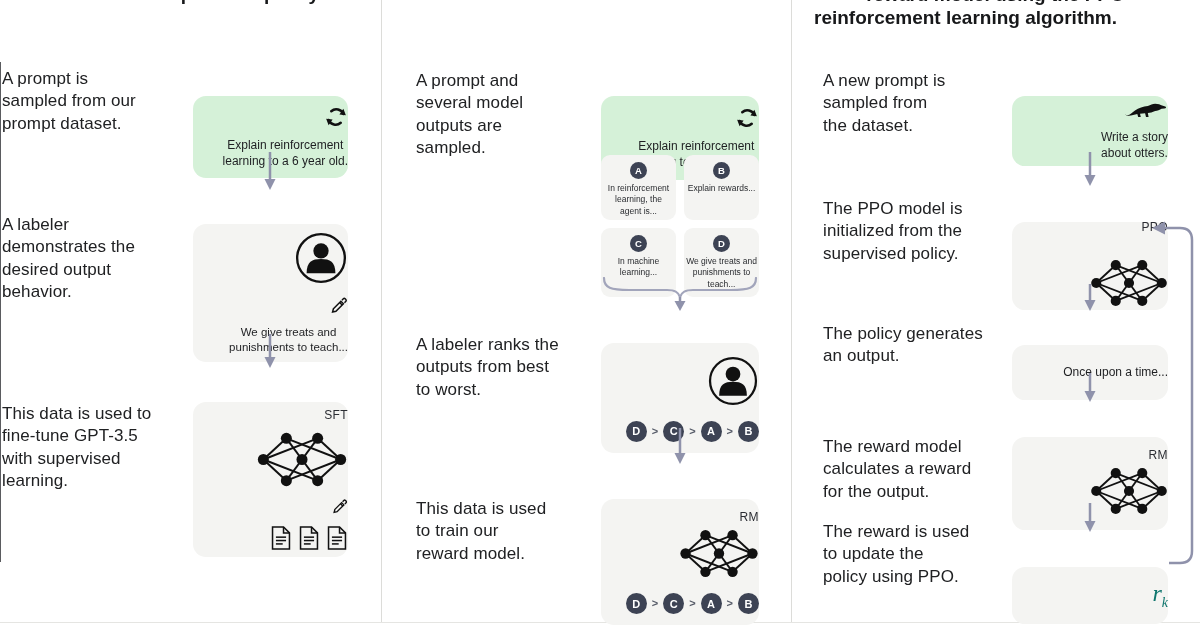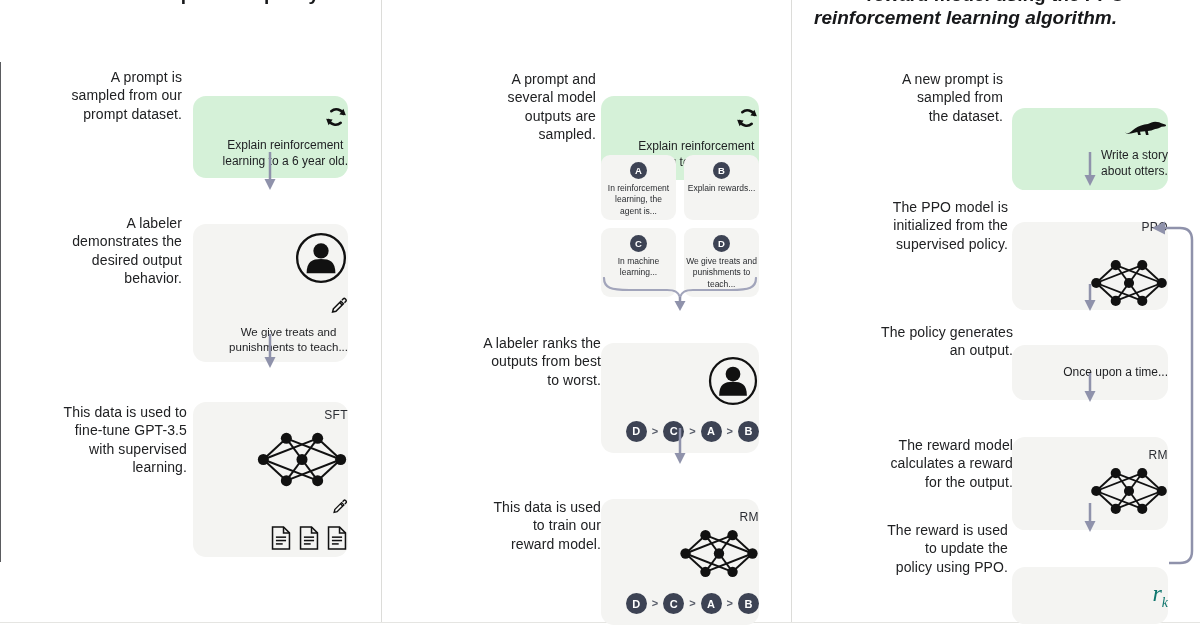--- a/index.html
+++ b/index.html
@@ -5,22 +5,22 @@
   html,body { margin:0; padding:0; background:#ffffff; }
   .canvas {
     position:relative; width:1200px; height:630px; overflow:hidden;
     background:#ffffff; font-family:"Liberation Sans", sans-serif; color:#202123;
   }
   .vdivider { position:absolute; top:0; width:1px; height:623px; background:#dcdcd9; }
   .hborder  { position:absolute; left:0; top:622px; width:1200px; height:1px; background:#e5e5e2; }
   .leftcrop { position:absolute; left:0; top:62px; width:1px; height:500px; background:#5a5b5f; }
 
   .caption {
-    position:absolute; font-size:14px; line-height:1.32; color:#202123;
-    white-space:pre-line; letter-spacing:0.1px;text-align:right;
+    position:absolute; font-size:17px; line-height:1.32; color:#202123;
+    white-space:pre-line; letter-spacing:0.1px;
   }
   .steptitle {
     position:absolute; font-size:19px; font-weight:bold; color:#17181a;
     text-align:center; white-space:nowrap;
   }
   .card {
     position:absolute; background:#f4f4f2; border-radius:13px;
     display:flex; flex-direction:column; align-items:flex-end; justify-content:center;
     text-align:center;
     margin-top:32px;
@@ -295,38 +295,38 @@
       <span class="ranksep">&gt;</span>
       <span class="badge rank">C</span>
       <span class="ranksep">&gt;</span>
       <span class="badge rank">A</span>
       <span class="ranksep">&gt;</span>
       <span class="badge rank">B</span>
     </span>
   </div>
 
   <div class="steptitle" style="left:791px; top:-16px; width:409px;">reward model using the PPO</div>
-  <div class="steptitle" style="left:791px; top:7px; width:349px;font-style:italic;">reinforcement learning algorithm.</div>
+  <div class="steptitle" style="left:791px; top:7px; width:349px;">reinforcement learning algorithm.</div>
 
   <div class="caption" style="left:823px; top:70px; width:180px;">A new prompt is
 sampled from
 the dataset.</div>
   <div class="caption" style="left:823px; top:198px; width:185px;">The PPO model is
 initialized from the
 supervised policy.</div>
   <div class="caption" style="left:823px; top:323px; width:190px;">The policy generates
 an output.</div>
   <div class="caption" style="left:823px; top:418px; width:190px;margin-top:18px;">The reward model
 calculates a reward
 for the output.</div>
   <div class="caption" style="left:823px; top:521px; width:185px;">The reward is used
 to update the
 policy using PPO.</div>
 
-  <div class="card green" style="left:1012px; top:76px; width:156px; height:82px; gap:5px;">
+  <div class="card green" style="left:1012px; top:64px; width:156px; height:70px; gap:5px;">
     <span>
       <svg width="44" height="21" viewBox="0 0 48 22">
         <path d="M1,15 C5,18 8,14 12,11 C16,8 21,6.5 26,6 C29,5 31,3.5 34,3.5 C37,3.5 40,4.5 41.5,5.5 L45,6.5 C46.5,7.2 46,8.5 44,8.7 L41,9 C39,10.5 36.5,11 34,11.5 C31,13 28.5,13.5 26,13.8 L26.8,18 L24,18 L23,14 L17.5,14.5 L18.3,18 L15.5,18 L14.5,14.8 C10,15.5 4.5,18.5 1,15 Z" fill="#111"></path>
       </svg>
     </span>
     <span class="cardtext">Write a story
 about otters.</span>
   </div>
 
   <div class="arrow" style="left:1083px; top:152px;">

